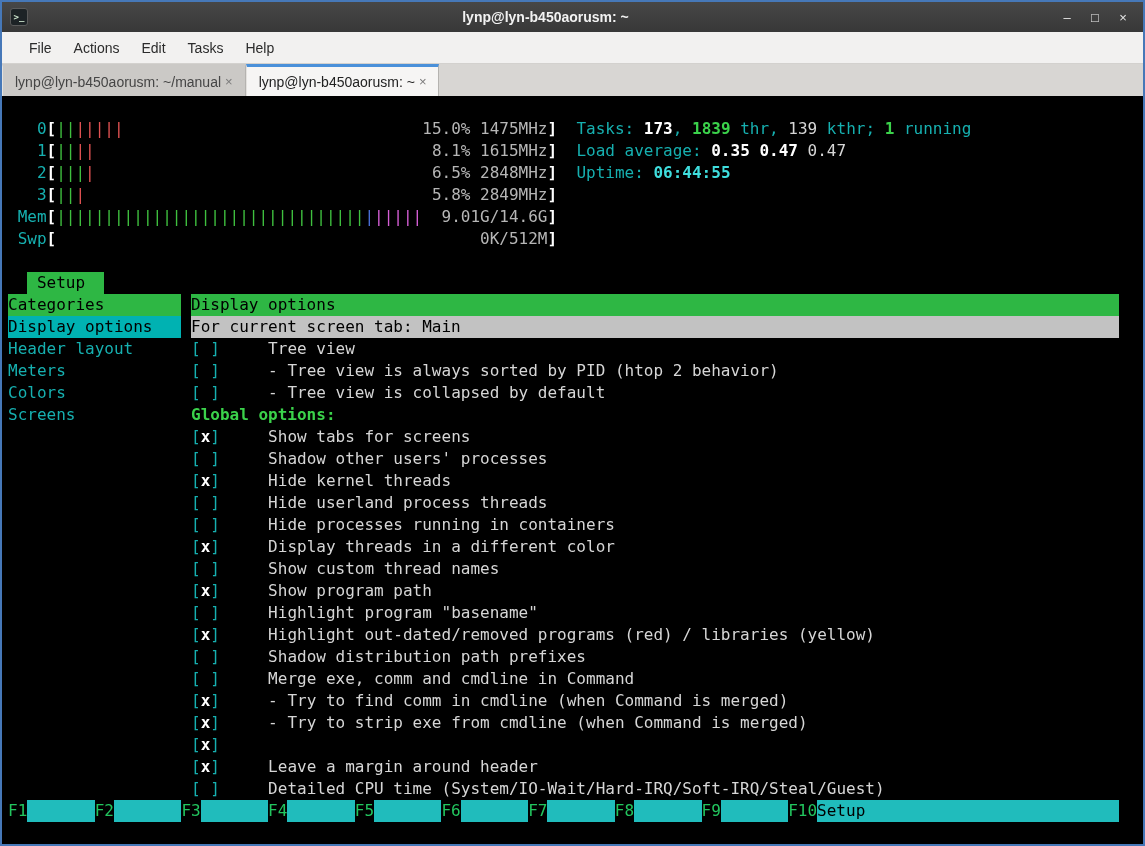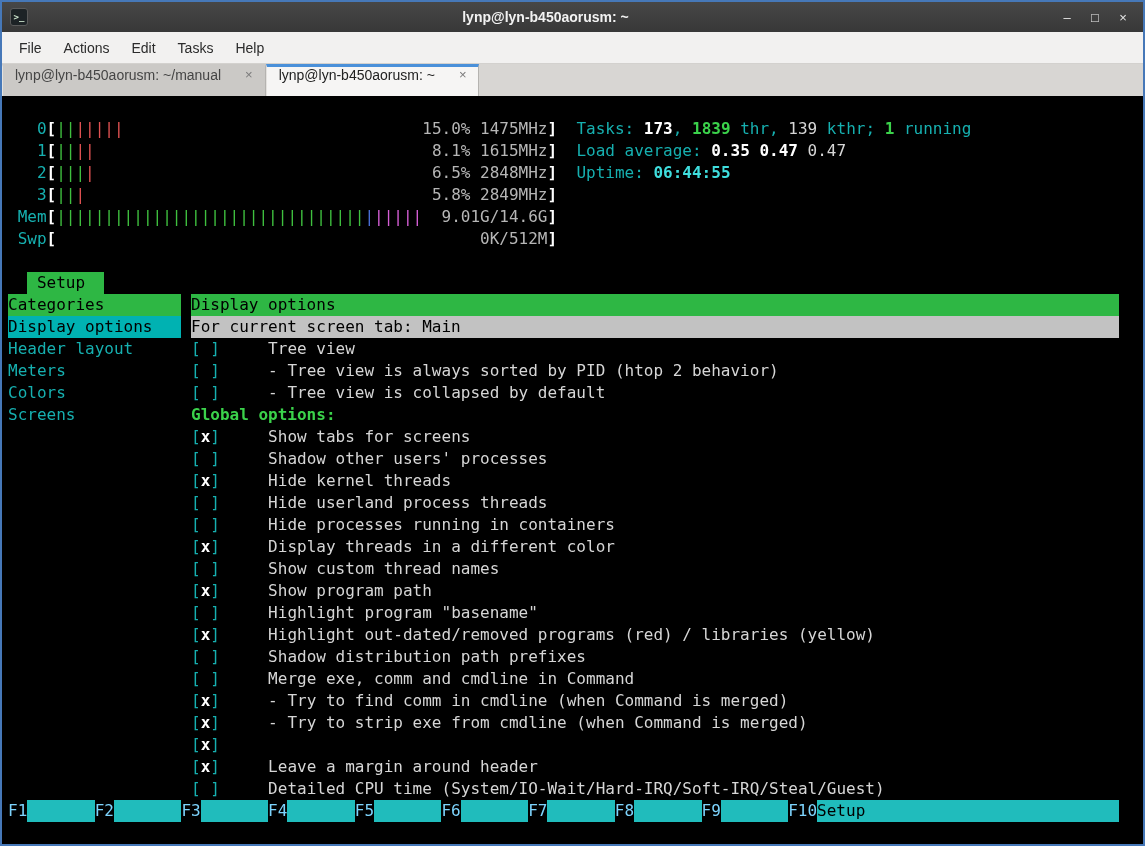--- a/index.html
+++ b/index.html
@@ -19,25 +19,25 @@
     display:flex;align-items:center;padding:0 8px;color:#f0f0f0}
   .win-icon{width:18px;height:18px;background:#1d2326;border:1px solid #5a5a5a;border-radius:3px;
     color:#cfe8cf;font-family:"DejaVu Sans Mono",monospace;font-size:9px;font-weight:bold;
     display:flex;align-items:center;justify-content:center;margin-right:8px}
   .title{flex:1;text-align:center;font-size:14px;font-weight:bold;color:#f2f2f2;
     white-space:nowrap;overflow:hidden}
   .win-controls{display:flex;gap:4px}
   .win-btn{width:24px;text-align:center;font-size:13px;color:#e8e8e8;cursor:default}
   
   .menubar{height:32px;flex:none;background:var(--chrome-bg);display:flex;align-items:center;
-    padding-left:6px;border-bottom:1px solid #d3d1ce;color:#2b2b2b;font-size:14px}
+    padding-left:16px;border-bottom:1px solid #d3d1ce;color:#2b2b2b;font-size:14px}
   .menu-item{padding:6px 11px}
   
   .tabbar{height:32px;flex:none;background:var(--tabbar-bg);display:flex;align-items:stretch}
-  .tab{display:flex;gap:24px;padding:0 12px;font-size:14px;color:#454545;
+  .tab{display:flex;align-items:center;gap:4px;padding:0 12px;font-size:14px;color:#454545;
     background:var(--tab-inactive-bg);border-right:1px solid #b5b3b0;border-left:1px solid #e4e2df;
     border-top:3px solid transparent;white-space:nowrap}
   .tab.active{background:var(--tab-active-bg);color:#222;border-top:3px solid var(--accent-blue)}
   .tab-close{color:#7a7a7a;font-size:13px}
   
   .terminal{flex:1;background:var(--term-bg);padding:22px 24px 0 6px;
     font-family:"DejaVu Sans Mono",monospace;font-size:16px;line-height:22px;overflow:hidden;
     display:flex;flex-direction:column}
   .line{height:22px;display:flex;white-space:pre;color:var(--fg)}
   .line span{white-space:pre;flex:none}
@@ -58,21 +58,21 @@
   .sel{background:var(--select-bg);color:#000}
   .sub{background:var(--subheader-bg);color:#000}
   .subb{background:var(--subheader-bg);color:#000;font-weight:normal}
   .setup-area{display:flex}
   .cat-panel{width:19ch;flex:none}
   .opt-panel{flex:1;min-width:0}
   
   .fkeys{display:flex;height:22px;flex:none}
   .fkey{display:flex;flex:none}
   .fkey.last{flex:1}
-  .fkey-key{color:#7dd3fc}
+  .fkey-key{color:#22c55e}
   .fkey-label{background:var(--fkey-bg);color:#000;width:7ch}
   .fkey.last .fkey-label{width:auto;flex:1}
 </style>
 </head>
 <body>
 
 <div class="window">
 
   <div class="titlebar">
     <span class="win-icon">&gt;_</span>

